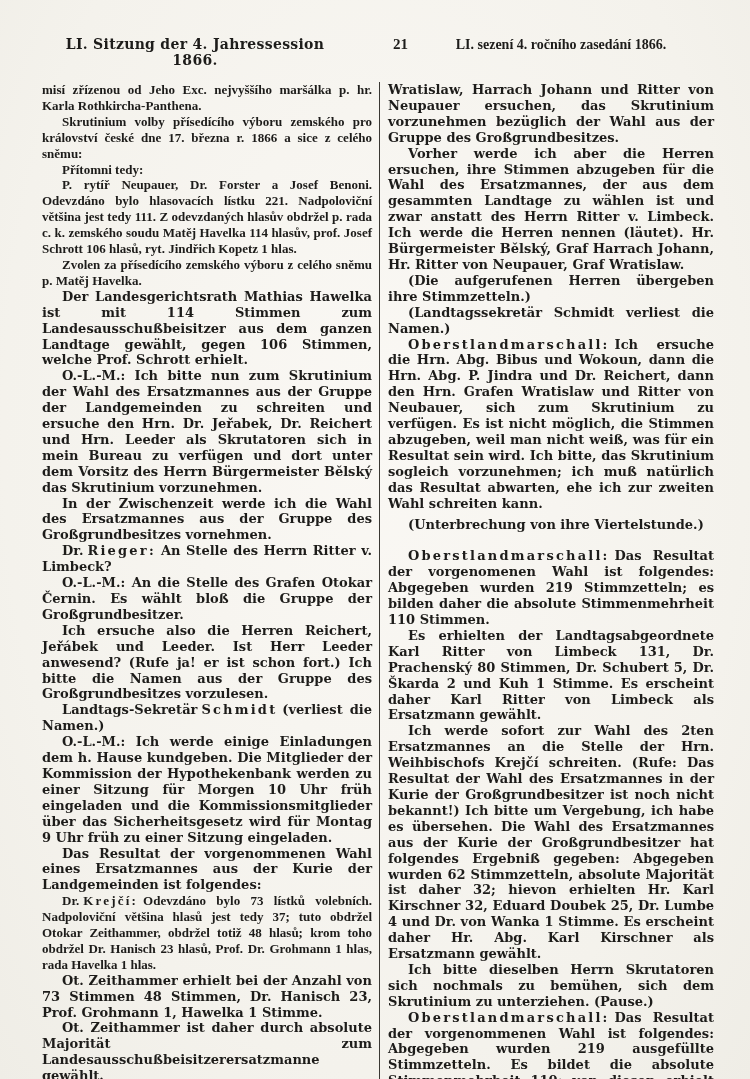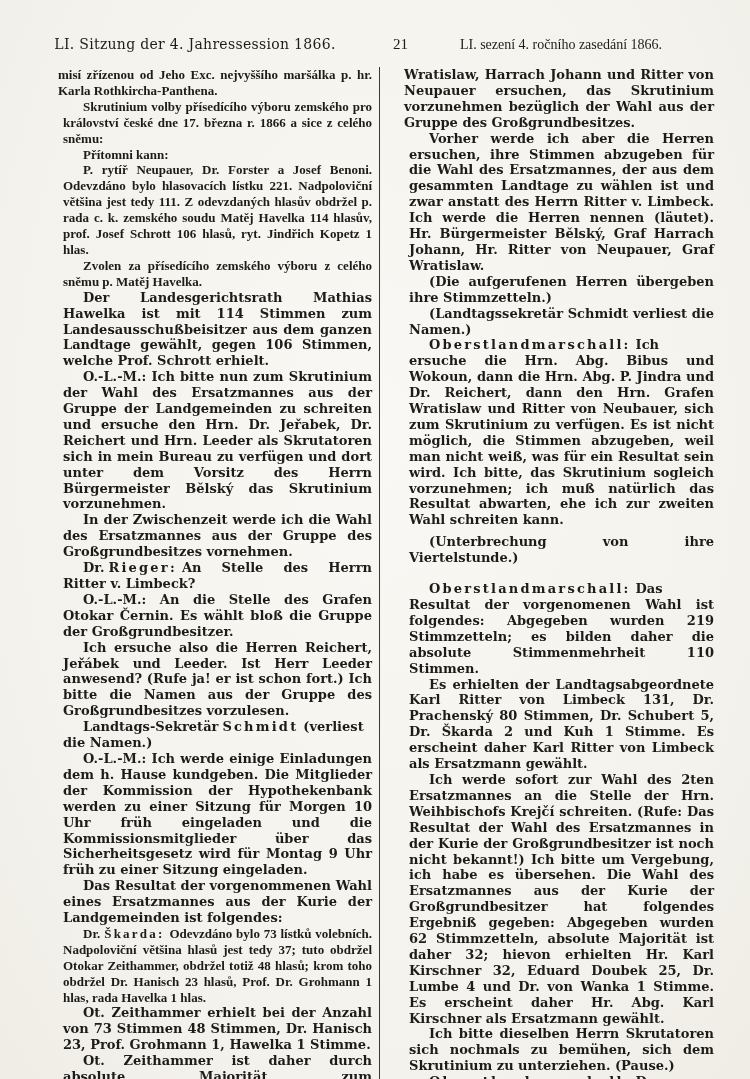--- a/index.html
+++ b/index.html
@@ -12,21 +12,21 @@
   .page{
     position:relative;
     width:750px;height:1079px;
     box-sizing:border-box;
     padding:36px 36px 0 42px;
     background:radial-gradient(ellipse at 50% 40%, #faf8f4 0%, #f4f2ec 70%, #efede6 100%);
   }
   
   .header{
     display:flex;align-items:baseline;
-    font-size:14px;font-weight:normal;
+    font-size:14px;font-weight:bold;
     margin-bottom:14px;
   }
   .h-left{flex:1;text-align:center;font-family:"DejaVu Serif",serif;letter-spacing:.3px;}
   .h-num{width:60px;text-align:right;font-size:15px;}
   .h-right{flex:1;text-align:center;font-family:"Liberation Serif",serif;}
   
   .columns{display:flex;}
   .col{box-sizing:border-box;}
   .col-left{
     width:338px;
@@ -39,22 +39,22 @@
   }
   p{
     margin:0;
     font-size:13px;
     line-height:15.9px;
     text-align:justify;
     font-weight:bold;
   }
   .fraktur{font-family:"DejaVu Serif",serif;}
   .antiqua{font-family:"Liberation Serif",serif;}
-  .ind{text-indent:20px;margin-left:21px;}
-  .noind{text-indent:0;margin-left:16px;}
+  .ind{text-indent:20px;}
+  .noind{text-indent:0;}
   .center{text-align:center;text-indent:0;}
   .gap-sm{margin-top:6px;}
   .gap-md{margin-top:15px;}
   .pre:not(:empty){margin-right:4px;}
   .sp{letter-spacing:2.2px;}
   .sp:not(:empty){margin-right:5px;}
 </style>
 </head>
 <body>
 
@@ -64,33 +64,33 @@
     <div class="h-left">LI. Sitzung der 4. Jahressession 1866.</div>
     <div class="h-num">21</div>
     <div class="h-right">LI. sezení 4. ročního zasedání 1866.</div>
   </div>
 
   <div class="columns">
 
     <div class="col col-left">
       <p class="antiqua noind"><span>misí zřízenou od Jeho Exc. nejvyššího maršálka p. hr. Karla Rothkircha-Panthena.</span></p>
       <p class="antiqua ind"><span>Skrutinium volby přísedícího výboru zemského pro království české dne 17. března r. 1866 a sice z celého sněmu:</span></p>
-      <p class="antiqua ind"><span>Přítomni kann:</span></p>
+      <p class="antiqua ind"><span>Přítomni tedy:</span></p>
       <p class="antiqua ind"><span>P. rytíř Neupauer, Dr. Forster a Josef Benoni. Odevzdáno bylo hlasovacích lístku 221. Nadpoloviční většina jest tedy 111. Z odevzdaných hlasův obdržel p. rada c. k. zemského soudu Matěj Havelka 114 hlasův, prof. Josef Schrott 106 hlasů, ryt. Jindřich Kopetz 1 hlas.</span></p>
       <p class="antiqua ind"><span>Zvolen za přísedícího zemského výboru z celého sněmu p. Matěj Havelka.</span></p>
       <p class="fraktur ind"><span>Der Landesgerichtsrath Mathias Hawelka ist mit 114 Stimmen zum Landesausschußbeisitzer aus dem ganzen Landtage gewählt, gegen 106 Stimmen, welche Prof. Schrott erhielt.</span></p>
       <p class="fraktur ind"><span>O.-L.-M.: Ich bitte nun zum Skrutinium der Wahl des Ersatzmannes aus der Gruppe der Landgemeinden zu schreiten und ersuche den Hrn. Dr. Jeřabek, Dr. Reichert und Hrn. Leeder als Skrutatoren sich in mein Bureau zu verfügen und dort unter dem Vorsitz des Herrn Bürgermeister Bělský das Skrutinium vorzunehmen.</span></p>
       <p class="fraktur ind"><span>In der Zwischenzeit werde ich die Wahl des Ersatzmannes aus der Gruppe des Großgrundbesitzes vornehmen.</span></p>
       <p class="fraktur ind"><span class="pre">Dr.</span><span class="sp">Rieger:</span><span>An Stelle des Herrn Ritter v. Limbeck?</span></p>
       <p class="fraktur ind"><span>O.-L.-M.: An die Stelle des Grafen Otokar Černin. Es wählt bloß die Gruppe der Großgrundbesitzer.</span></p>
       <p class="fraktur ind"><span>Ich ersuche also die Herren Reichert, Jeřábek und Leeder. Ist Herr Leeder anwesend? (Rufe ja! er ist schon fort.) Ich bitte die Namen aus der Gruppe des Großgrundbesitzes vorzulesen.</span></p>
       <p class="fraktur ind"><span class="pre">Landtags-Sekretär</span><span class="sp">Schmidt</span><span>(verliest die Namen.)</span></p>
       <p class="fraktur ind"><span>O.-L.-M.: Ich werde einige Einladungen dem h. Hause kundgeben. Die Mitglieder der Kommission der Hypothekenbank werden zu einer Sitzung für Morgen 10 Uhr früh eingeladen und die Kommissionsmitglieder über das Sicherheitsgesetz wird für Montag 9 Uhr früh zu einer Sitzung eingeladen.</span></p>
       <p class="fraktur ind"><span>Das Resultat der vorgenommenen Wahl eines Ersatzmannes aus der Kurie der Landgemeinden ist folgendes:</span></p>
-      <p class="antiqua ind"><span class="pre">Dr.</span><span class="sp">Škarda:</span><span>Odevzdáno bylo 73 lístků volebních. Nadpoloviční většina hlasů jest tedy 37; tuto obdržel Otokar Zeithammer, obdržel totiž 48 hlasů; krom toho obdržel Dr. Hanisch 23 hlasů, Prof. Dr. Grohmann 1 hlas, rada Havelka 1 hlas.</span></p>
+      <p class="antiqua ind"><span class="pre">Dr.</span><span class="sp">Krejčí:</span><span>Odevzdáno bylo 73 lístků volebních. Nadpoloviční většina hlasů jest tedy 37; tuto obdržel Otokar Zeithammer, obdržel totiž 48 hlasů; krom toho obdržel Dr. Hanisch 23 hlasů, Prof. Dr. Grohmann 1 hlas, rada Havelka 1 hlas.</span></p>
       <p class="fraktur ind"><span>Ot. Zeithammer erhielt bei der Anzahl von 73 Stimmen 48 Stimmen, Dr. Hanisch 23, Prof. Grohmann 1, Hawelka 1 Stimme.</span></p>
       <p class="fraktur ind"><span>Ot. Zeithammer ist daher durch absolute Majorität zum Landesausschußbeisitzerersatzmanne gewählt.</span></p>
 
     </div>
 
     <div class="col col-right">
       <p class="fraktur noind"><span>Wratislaw, Harrach Johann und Ritter von Neupauer ersuchen, das Skrutinium vorzunehmen bezüglich der Wahl aus der Gruppe des Großgrundbesitzes.</span></p>
       <p class="fraktur ind"><span>Vorher werde ich aber die Herren ersuchen, ihre Stimmen abzugeben für die Wahl des Ersatzmannes, der aus dem gesammten Landtage zu wählen ist und zwar anstatt des Herrn Ritter v. Limbeck. Ich werde die Herren nennen (läutet). Hr. Bürgermeister Bělský, Graf Harrach Johann, Hr. Ritter von Neupauer, Graf Wratislaw.</span></p>
       <p class="fraktur ind"><span>(Die aufgerufenen Herren übergeben ihre Stimmzetteln.)</span></p>
       <p class="fraktur ind"><span>(Landtagssekretär Schmidt verliest die Namen.)</span></p>

